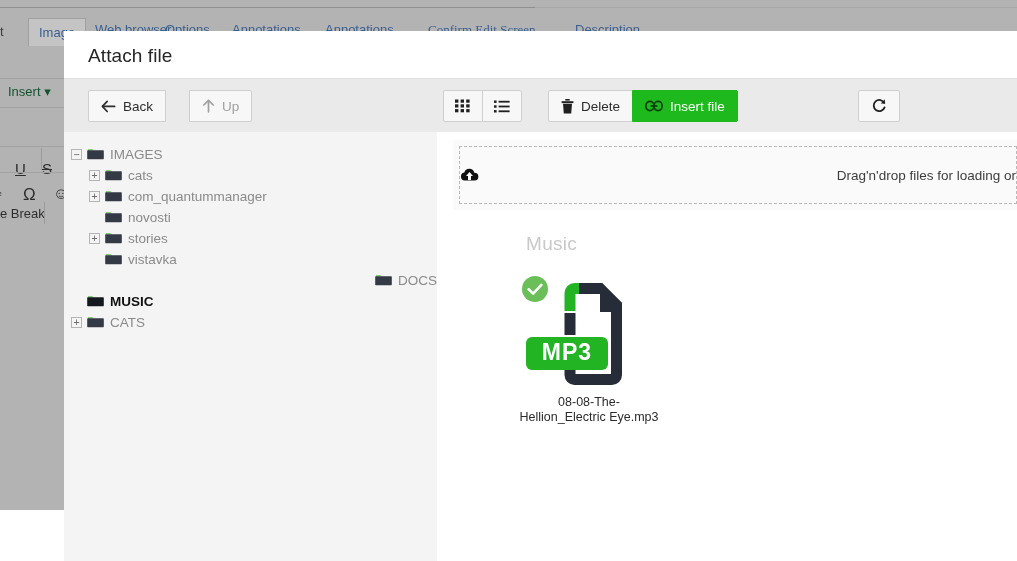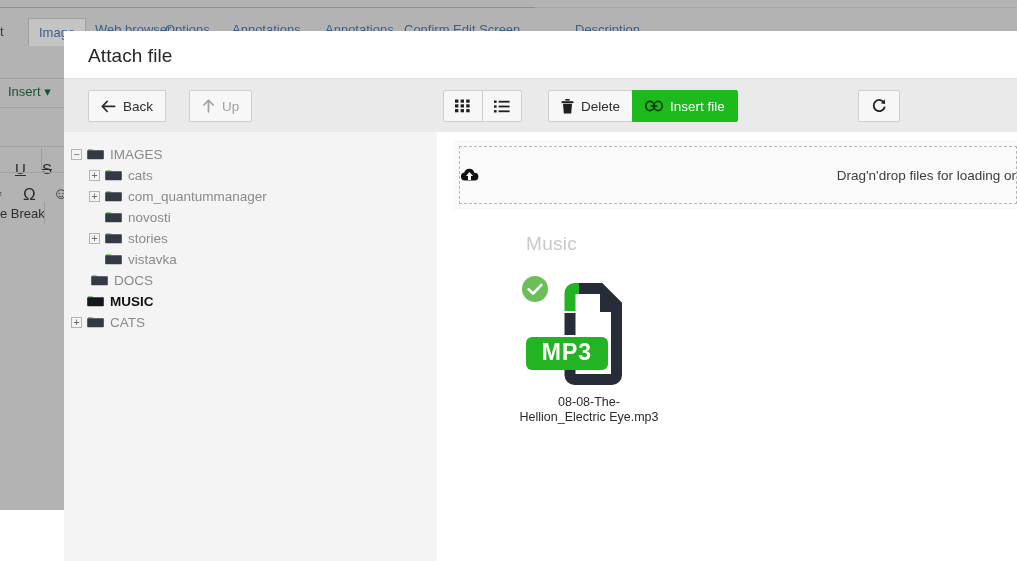--- a/index.html
+++ b/index.html
@@ -237,21 +237,21 @@
     <div class="bg-tab active" style="left:28px;">
       <span>Image</span>
     </div>
   </div>
 
   <div id="bg-navlinks">
     <span class="bg-navlink" style="left:95px;">Web browser</span>
     <span class="bg-navlink" style="left:165px;">Options</span>
     <span class="bg-navlink" style="left:232px;">Annotations</span>
     <span class="bg-navlink" style="left:325px;">Annotations</span>
-    <span class="bg-navlink" style="left:404px;">Confirm Edit Screen</span>
+    <span class="bg-navlink" style="left:428px;font-family:Liberation Serif, serif;">Confirm Edit Screen</span>
     <span class="bg-navlink" style="left:575px;">Description</span>
   </div>
 
   <div id="bg-toolbar">
     <div id="bg-tb-row1"></div>
     <div id="bg-insert">
       <span>Insert</span>
       <span>▾</span>
     </div>
     <div id="bg-sub"></div>
@@ -429,21 +429,21 @@
         <span class="toggle spacer"></span>
         <span class="folder-ico">
           <svg width="17" height="13" viewBox="0 0 17 13">
               <path d="M1 2.2 H5.4 L6.7 3.6 H1 Z" fill="#61c24f"></path>
               <path d="M0.8 3.2 H16.2 a0.6 0.6 0 0 1 0.6 0.6 V11.6 a0.6 0.6 0 0 1 -0.6 0.6 H0.8 a0.6 0.6 0 0 1 -0.6 -0.6 V3.8 a0.6 0.6 0 0 1 0.6 -0.6 Z" fill="#333a45"></path>
             </svg>
         </span>
         <span>vistavka</span>
       </div>
 
-      <div class="tree-row" style="padding-left:11px;">
+      <div class="tree-row" style="padding-left:11px;justify-content:flex-end;">
         <span class="toggle spacer"></span>
         <span class="folder-ico">
           <svg width="17" height="13" viewBox="0 0 17 13">
               <path d="M1 2.2 H5.4 L6.7 3.6 H1 Z" fill="#61c24f"></path>
               <path d="M0.8 3.2 H16.2 a0.6 0.6 0 0 1 0.6 0.6 V11.6 a0.6 0.6 0 0 1 -0.6 0.6 H0.8 a0.6 0.6 0 0 1 -0.6 -0.6 V3.8 a0.6 0.6 0 0 1 0.6 -0.6 Z" fill="#333a45"></path>
             </svg>
         </span>
         <span>DOCS</span>
       </div>
 

